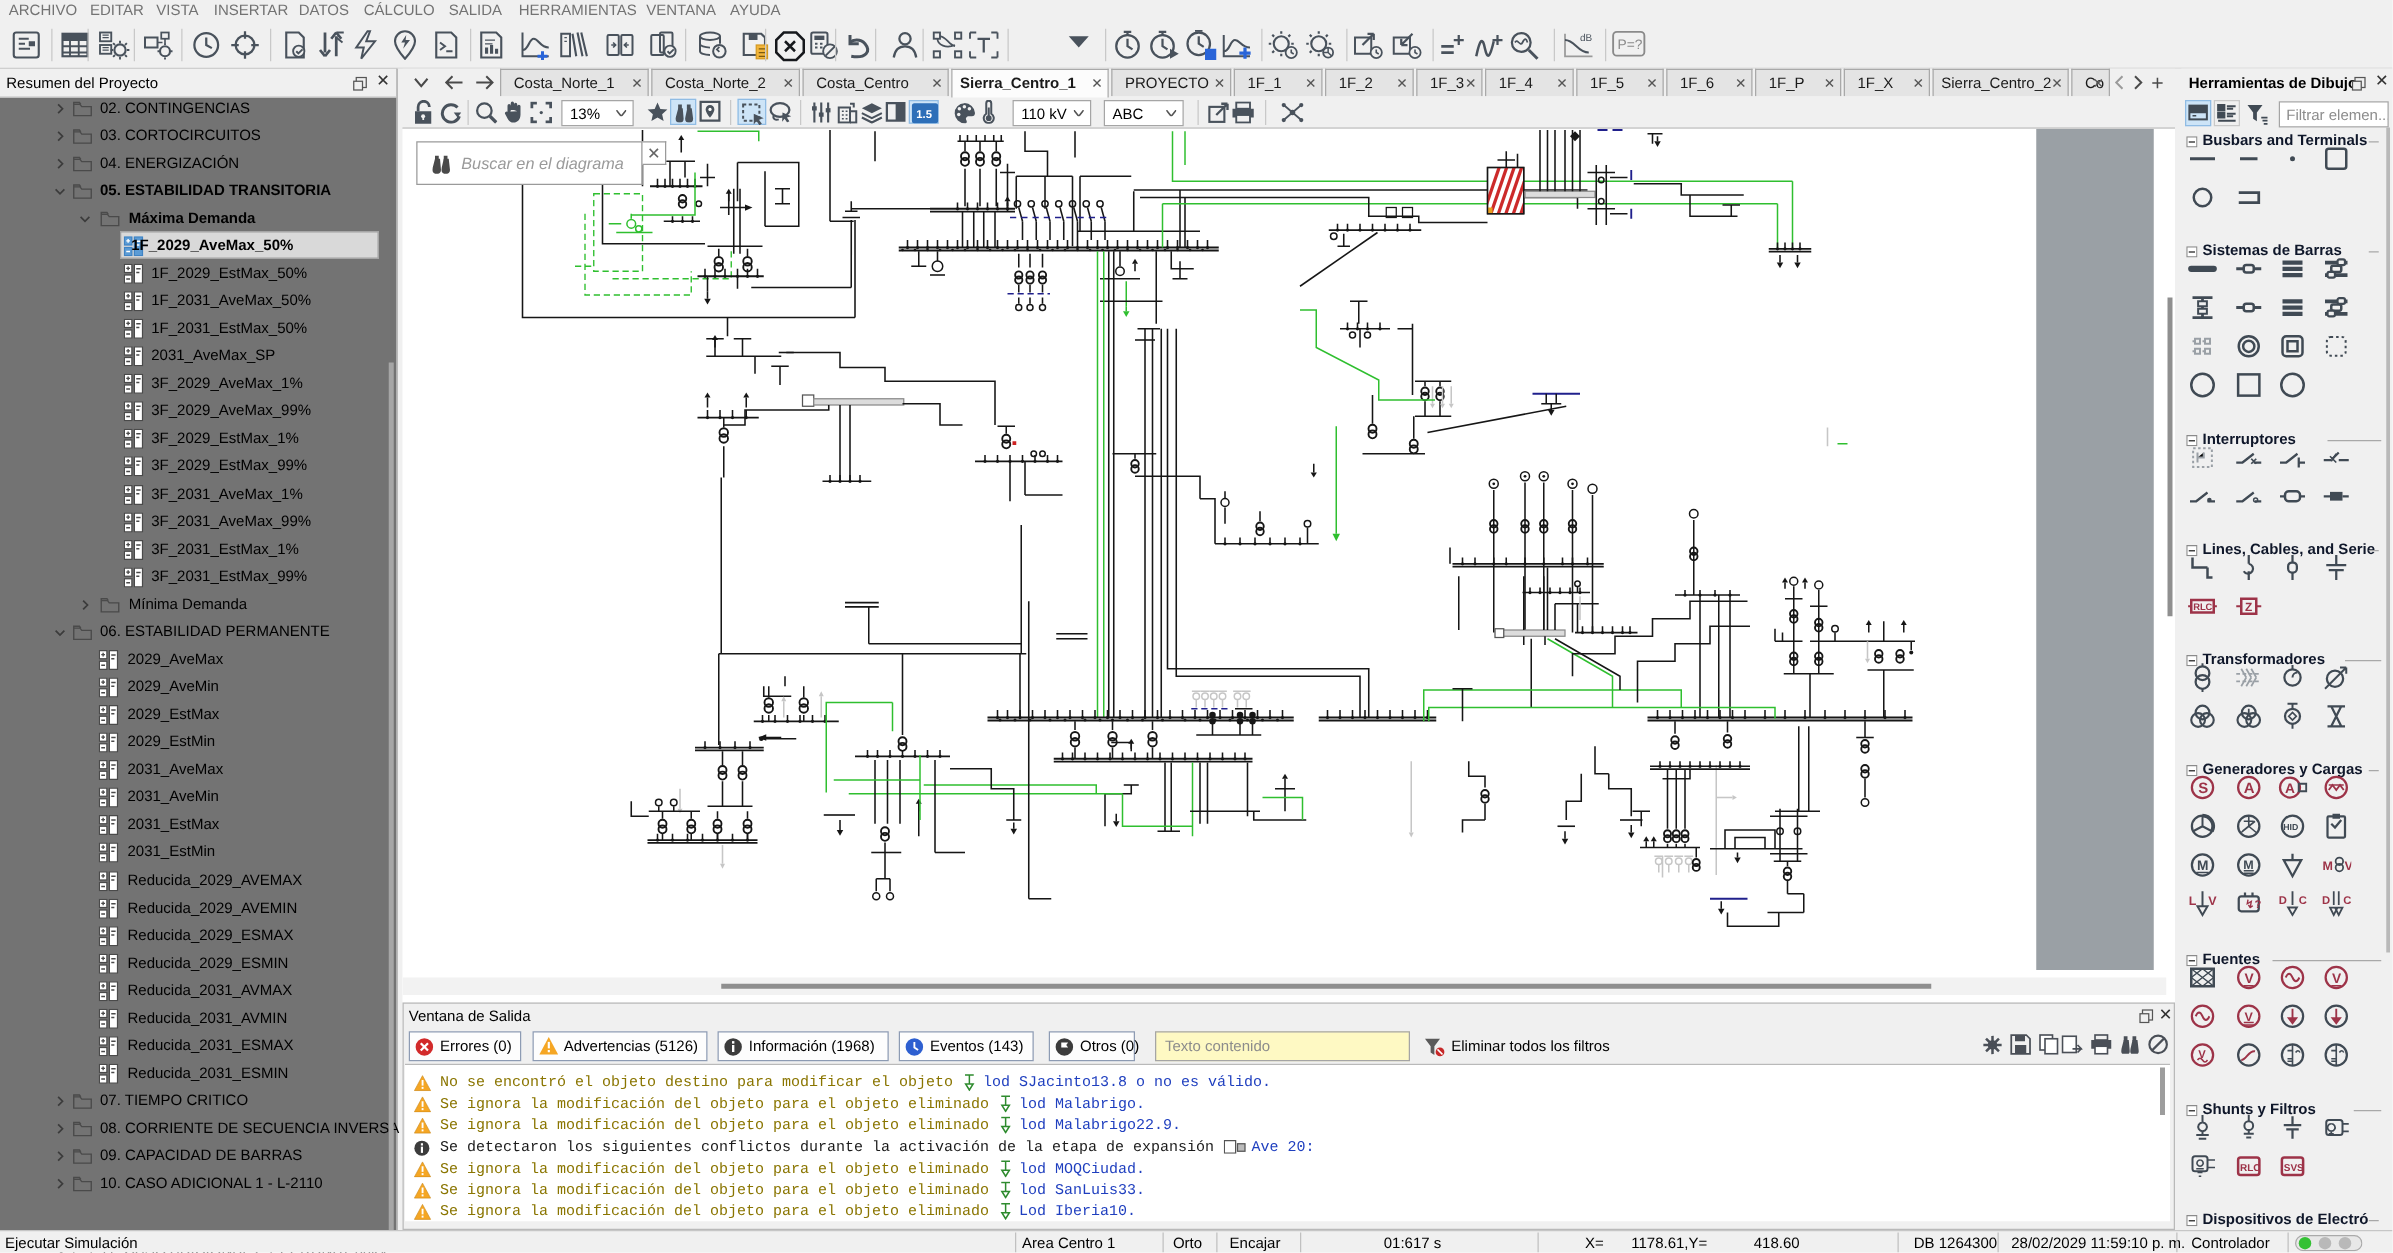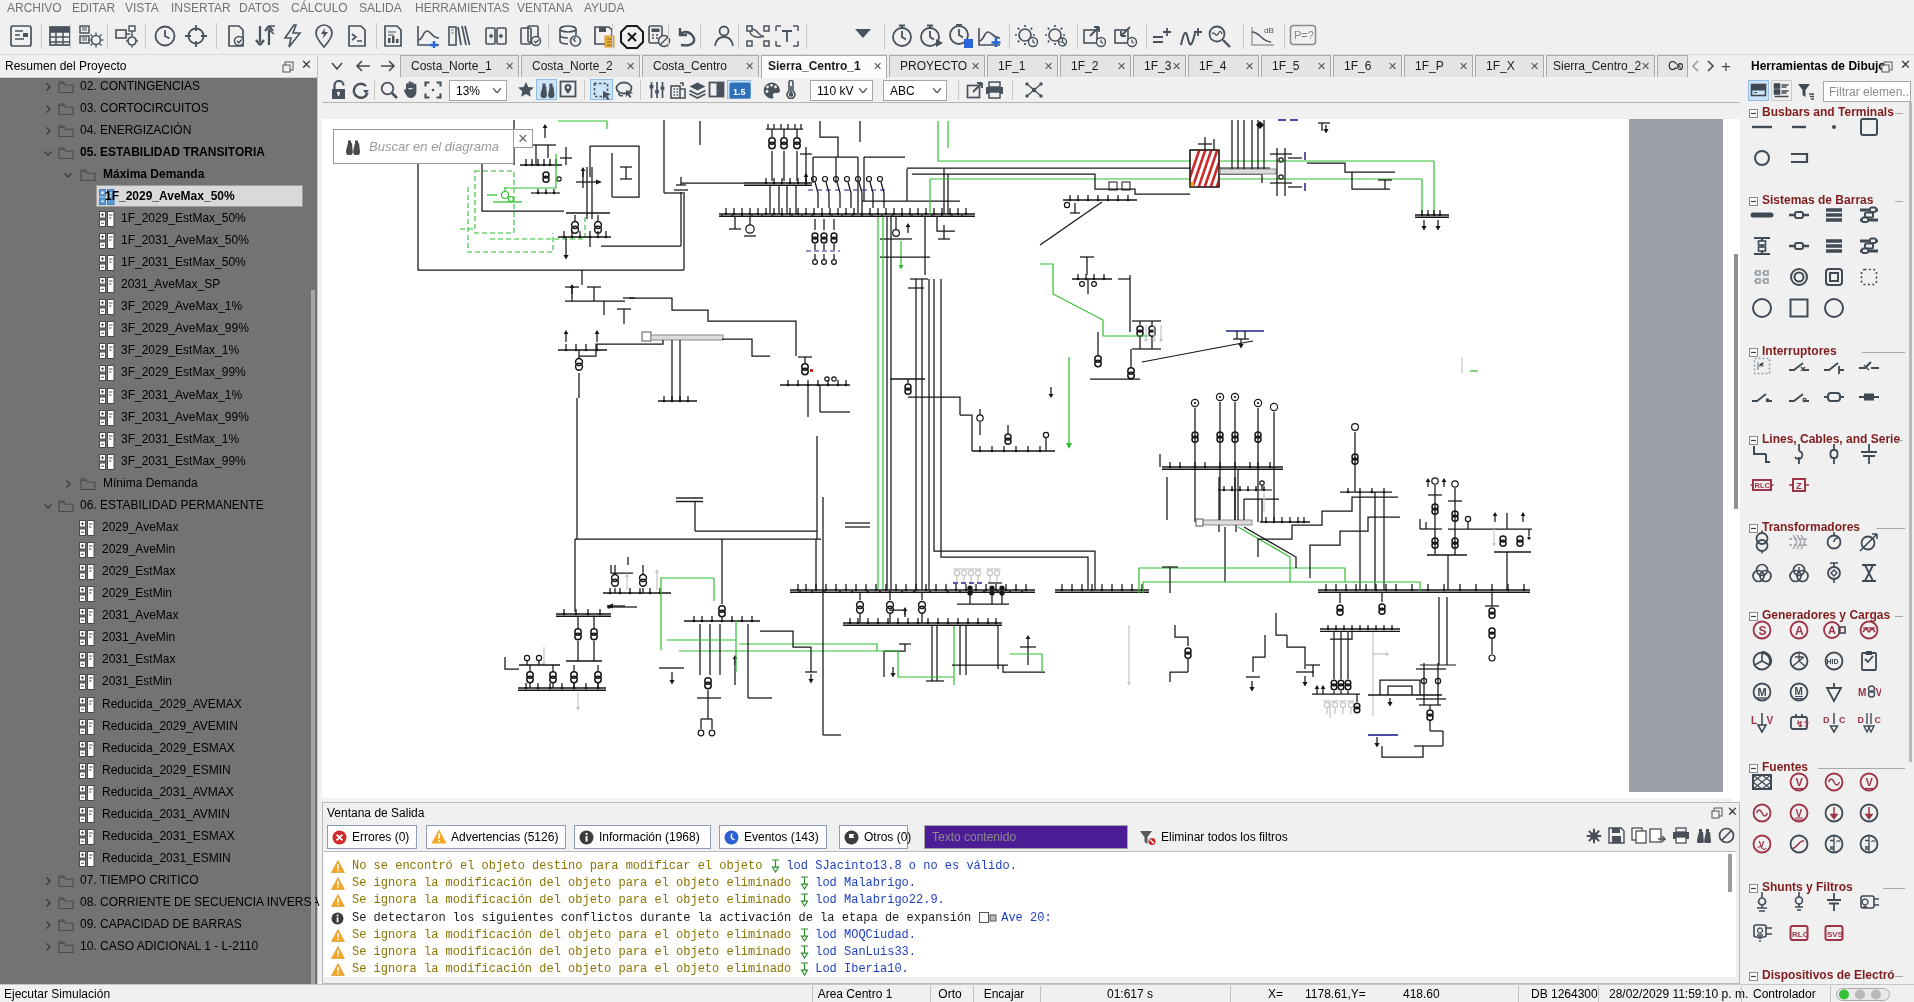--- a/index.html
+++ b/index.html
@@ -20,43 +20,43 @@
 .tab{position:absolute;top:0;height:22px;background:#e4e4e4;border:1px solid #a9a9a9;border-bottom:none;font-size:12px;color:#1a1a1a;}
 .tab .lbl{position:absolute;left:10px;top:3px;white-space:nowrap;}
 .tab .x{position:absolute;top:4px;font-size:11px;color:#555;}
 .tabact{background:#fcfcfc;z-index:3;height:23px;}
 .tabact .lbl{font-weight:bold;}
 #toolbar2{position:absolute;left:0;top:22px;width:1418px;height:26px;background:#f0f0f0;border-bottom:1px solid #b5b5b5;}
 .t2div{position:absolute;top:3px;width:1px;height:20px;background:#c8c8c8;}
 .combo{position:absolute;background:#fff;border:1px solid #a5a5a5;font-size:12px;color:#000;}
 .combo .cv{position:absolute;left:6px;top:3px;}
 .combo .ca{position:absolute;right:5px;top:7px;width:8px;height:5px;}
-#canvas{position:absolute;left:0;top:48px;width:1418px;height:749px;background:#ffffff;overflow:hidden;margin-top:16px;}
+#canvas{position:absolute;left:0;top:48px;width:1418px;height:749px;background:#ffffff;overflow:hidden;}
 #graypage{position:absolute;left:1307px;top:0;width:94px;height:673px;background:#9aa0a5;}
 #hscroll{position:absolute;left:0;top:679px;width:1411px;height:14px;background:#f2f2f2;}
 #hthumb{position:absolute;left:255px;top:684px;width:968px;height:4px;background:#8f8f8f;}
 #vthumb{position:absolute;left:1412px;top:135px;width:4px;height:255px;background:#8f8f8f;}
 #search{position:absolute;left:11px;top:10px;width:181px;height:35px;background:#fff;border:1px solid #9a9a9a;}
 #search .ph{position:absolute;left:35px;top:9px;font-size:13px;font-style:italic;color:#9a9a9a;}
 #searchx{position:absolute;left:192px;top:10px;width:19px;height:19px;background:#fff;border:1px solid #9a9a9a;border-left:none;color:#666;font-size:13px;text-align:center;line-height:17px;}
 #output{position:absolute;left:0;top:747px;width:1418px;height:182px;background:#f0f0f0;border:1px solid #b9b9b9;}
 #outtitle{position:absolute;left:4px;top:3px;font-size:12px;color:#000;}
 .obtn{position:absolute;top:22px;height:24px;background:#fdfdfd;border:1px solid #8d9bb3;font-size:12px;color:#000;}
 .obtn .ol{position:absolute;left:24px;top:4px;white-space:nowrap;}
-#otext{position:absolute;left:601px;top:22px;width:204px;height:24px;background:#4c1d95;border:1px solid #a5a5a5;text-align:right;}
+#otext{position:absolute;left:601px;top:22px;width:204px;height:24px;background:#fef9c3;border:1px solid #a5a5a5;text-align:right;}
 #otext i{position:absolute;left:7px;top:4px;font-size:12px;font-style:normal;color:#8c8c8c;}
 #olog{position:absolute;left:1px;top:48px;width:1412px;height:126px;background:#fff;border-top:1px solid #b9b9b9;font-family:"Liberation Mono",monospace;font-size:12px;white-space:pre;}
 .lln{position:absolute;left:28px;}
 #statusbar{left:0;top:984px;width:1914px;height:18px;background:#f0f0f0;border-top:1px solid #c6c6c6;font-size:12px;color:#000;}
 #statusbar span{position:absolute;top:2px;white-space:nowrap;}
 .sdiv{position:absolute;top:1px;width:1px;height:16px;background:#c0c0c0;}
 #rightpanel{left:1745px;top:55px;width:169px;height:929px;background:#f0f0f0;}
 #rphead{position:absolute;left:0;top:0;width:169px;height:23px;background:#f0f0f0;}
 #rphead b{position:absolute;left:6px;top:4px;font-size:12px;color:#000;}
-.sech{position:absolute;left:5px;font-size:12px;font-weight:bold;color:#7f1d1d;white-space:nowrap;text-align:center;}
+.sech{position:absolute;left:5px;font-size:12px;font-weight:bold;color:#0f172a;white-space:nowrap;text-align:center;}
 .secline{position:absolute;height:1px;background:#a8a8a8;}
 .micon{position:absolute;}
 #fltinput{position:absolute;left:78px;top:26px;width:88px;height:21px;background:#fff;border:1px solid #a5a5a5;font-size:12px;color:#8c8c8c;white-space:nowrap;overflow:hidden;}
 #fltinput span{position:absolute;left:5px;top:3px;}
 .togbtn{position:absolute;top:25px;width:21px;height:21px;}
 .togsel{background:#cde4f7;border:1px solid #90bce4;}
 </style></head>
 <body>
 <div id="menubar" class="abs">
     <span style="left:7px">ARCHIVO</span>

